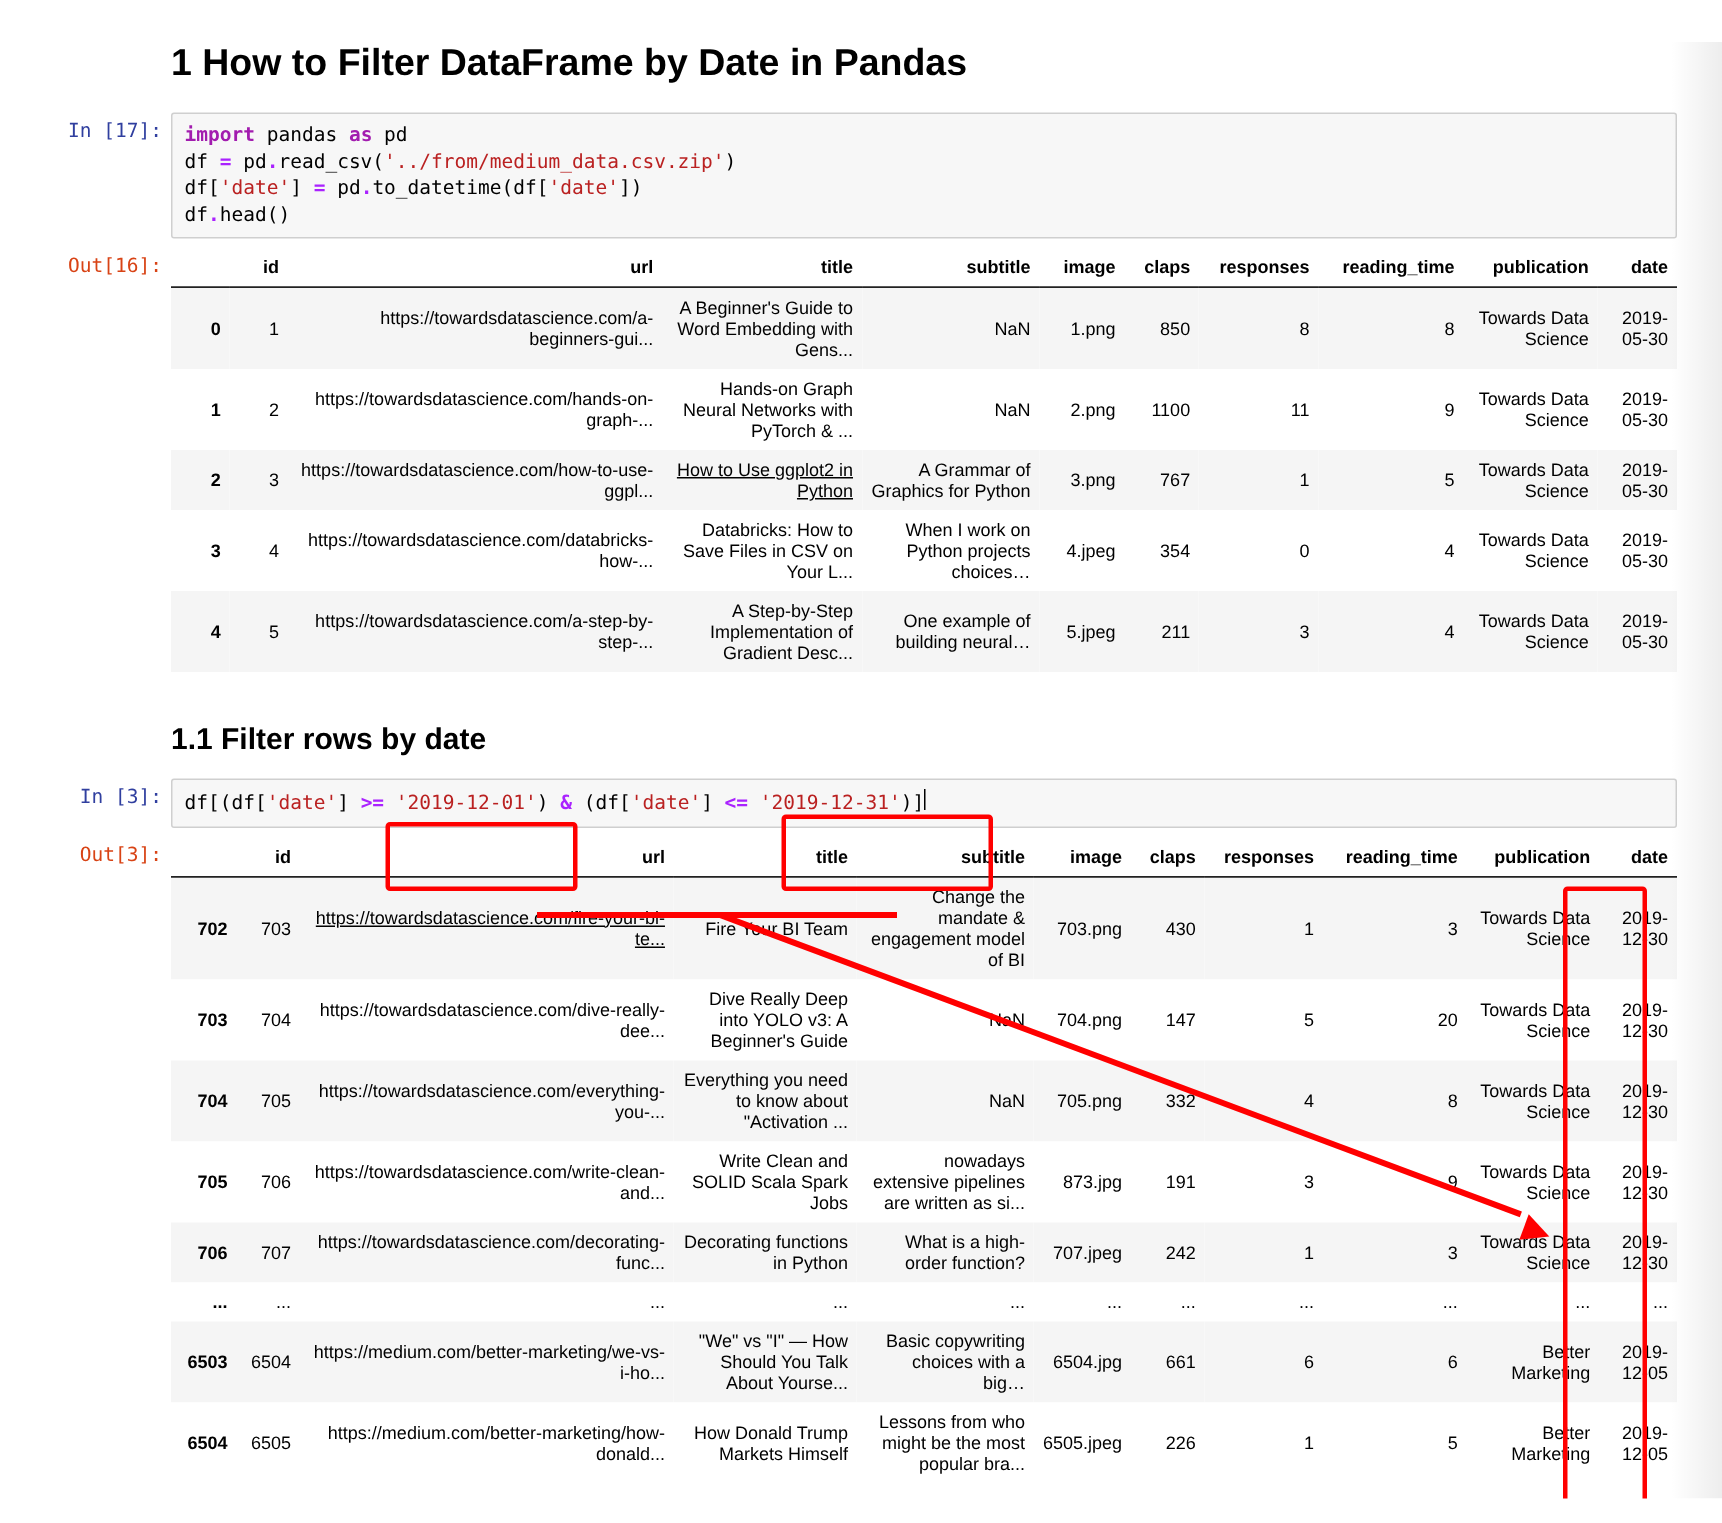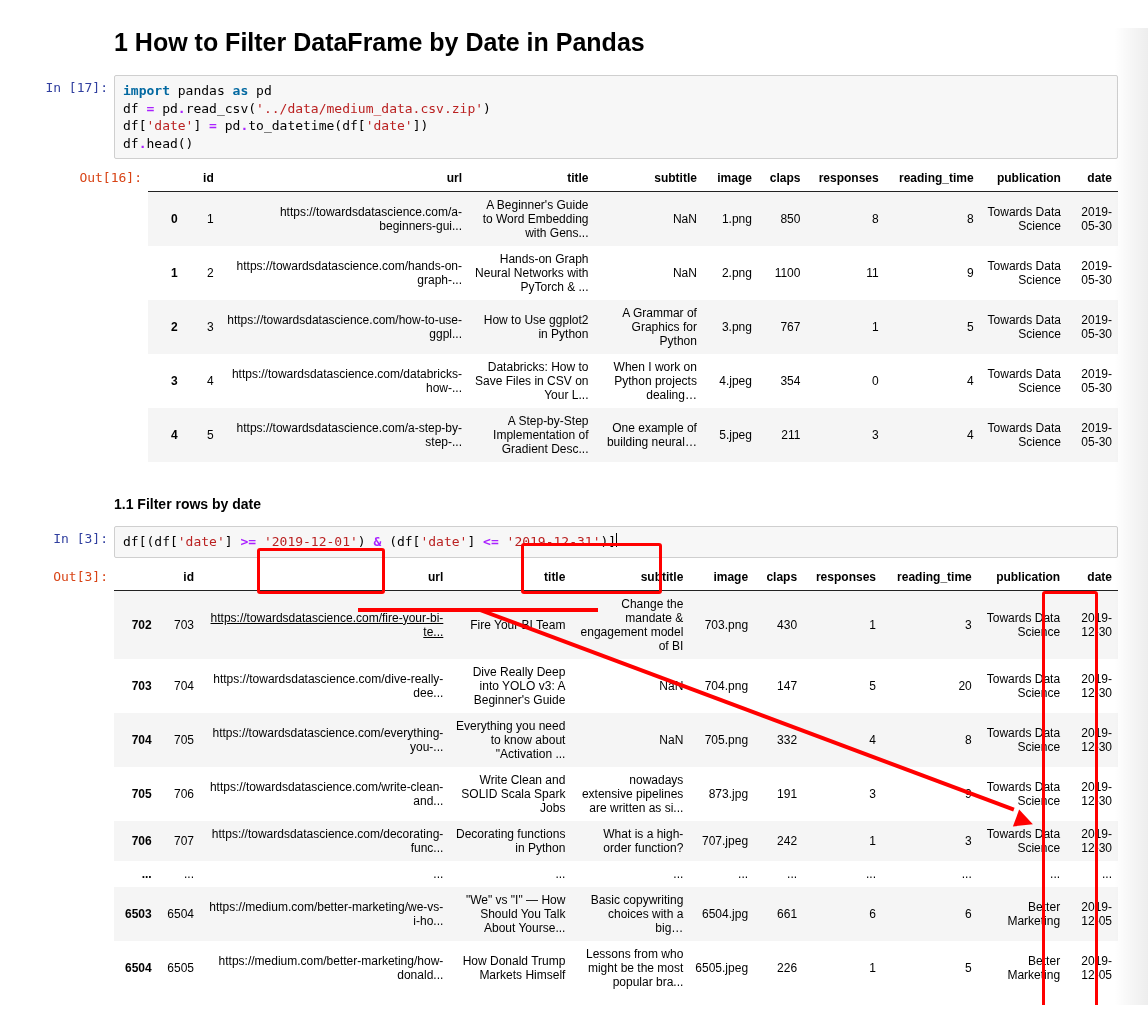--- a/index.html
+++ b/index.html
@@ -35,38 +35,38 @@
   .prompt-out { color: #D84315; }
   .row { display: flex; align-items: flex-start; }
   .content-col { flex: 1; padding-right: 30px; }
 
   h1.h-main {
     font-size: 25px;
     font-weight: 700;
     margin: 28px 0 18px 114px;
   }
   h2.h-sub {
-    font-size: 14px;
+    font-size: 20px;
     font-weight: 700;
     margin: 34px 0 14px 114px;
   }
 
   
   .code-cell {
     border: 1px solid #cfcfcf;
     background: #f7f7f7;
     border-radius: 2px;
     padding: 6px 8px;
     font-family: "DejaVu Sans Mono", Menlo, Consolas, monospace;
     font-size: 13px;
     line-height: 1.35;
     white-space: pre;
     overflow: hidden;
   }
-  .tok-kw  { color: #0369a1; font-weight: bold; margin-top: 28px; }
+  .tok-kw  { color: #a21caf; font-weight: bold; margin-top: 28px; }
   .tok-op  { color: #AA22FF; font-weight: bold; }
   .tok-str { color: #BA2121; }
   .caret { border-right: 1px solid #000; display:inline-block; height:14px; vertical-align:-1px;}
 
   
   table.df {
     border-collapse: collapse;
     font-size: 12px;
     width: 100%;
     table-layout: auto;
@@ -119,27 +119,27 @@
 <body>
 
 <div class="page">
 
   <h1 class="h-main">1  How to Filter DataFrame by Date in Pandas</h1>
 
   <div class="row">
     <div class="prompt-col prompt-in">In [17]:</div>
     <div class="content-col">
       <div class="code-cell"><span class="tok-kw">import</span><span> </span><span>pandas</span><span> </span><span class="tok-kw">as</span><span> </span><span>pd</span>
-<span>df </span><span class="tok-op">=</span><span> pd</span><span class="tok-op">.</span><span>read_csv(</span><span class="tok-str">'../data/medium_data.csv.zip'</span><span>)</span>
+<span>df </span><span class="tok-op">=</span><span> pd</span><span class="tok-op">.</span><span>read_csv(</span><span class="tok-str">'../from/medium_data.csv.zip'</span><span>)</span>
 <span>df[</span><span class="tok-str">'date'</span><span>] </span><span class="tok-op">=</span><span> pd</span><span class="tok-op">.</span><span>to_datetime(df[</span><span class="tok-str">'date'</span><span>])</span>
 <span>df</span><span class="tok-op">.</span><span>head()</span></div>
     </div>
   </div>
 
-  <div class="row" style="margin-top:6px;padding-left:34px;">
+  <div class="row" style="margin-top:6px;">
     <div class="prompt-col prompt-out">Out[16]:</div>
     <div class="content-col">
       <table class="df" id="table1">
           <thead>
             <tr>
               <th class="idx-head" style="width: 34px;"></th>
               <th style="width: 32px;">id</th>
               <th style="width: 240px;">url</th>
               <th style="width: 134px;">title</th>
               <th style="width: 124px;">subtitle</th>
@@ -175,35 +175,35 @@
               <td>1100</td>
               <td>11</td>
               <td>9</td>
               <td style="white-space: normal;">Towards Data Science</td>
               <td style="white-space: normal;">2019-05-30</td>
             </tr>
             <tr>
               <td class="idx">2</td>
               <td>3</td>
               <td class="url-cell" style="white-space: normal;">https://towardsdatascience.com/how-to-use-ggpl...</td>
-              <td style="white-space: normal;">How to Use ggplot2 in Python</td>
+              <td style="white-space: normal; text-decoration: underline;">How to Use ggplot2 in Python</td>
               <td style="white-space: normal;">A Grammar of Graphics for Python</td>
               <td>3.png</td>
               <td>767</td>
               <td>1</td>
               <td>5</td>
               <td style="white-space: normal;">Towards Data Science</td>
               <td style="white-space: normal;">2019-05-30</td>
             </tr>
             <tr>
               <td class="idx">3</td>
               <td>4</td>
               <td class="url-cell" style="white-space: normal;">https://towardsdatascience.com/databricks-how-...</td>
               <td style="white-space: normal;">Databricks: How to Save Files in CSV on Your L...</td>
-              <td style="white-space: normal;">When I work on Python projects dealing…</td>
+              <td style="white-space: normal;">When I work on Python projects choices…</td>
               <td>4.jpeg</td>
               <td>354</td>
               <td>0</td>
               <td>4</td>
               <td style="white-space: normal;">Towards Data Science</td>
               <td style="white-space: normal;">2019-05-30</td>
             </tr>
             <tr>
               <td class="idx">4</td>
               <td>5</td>

